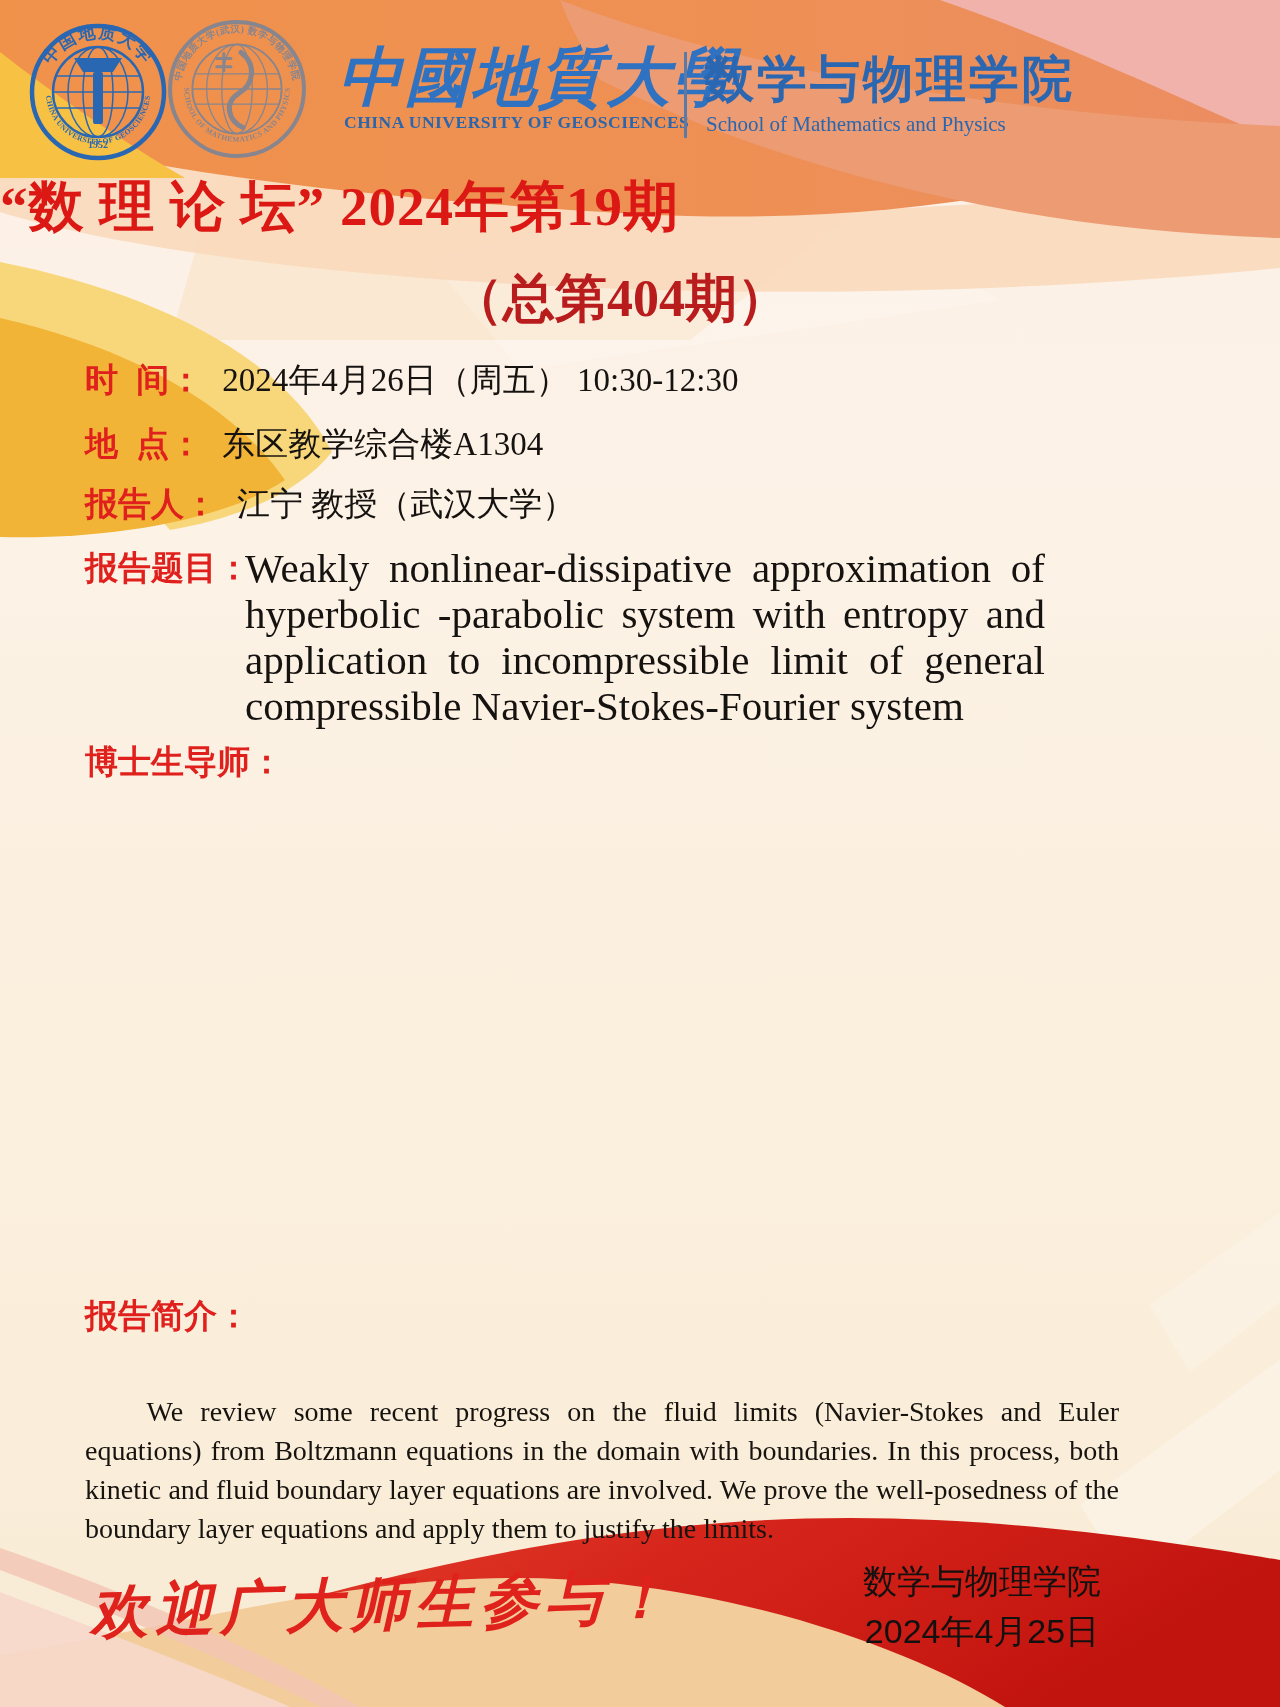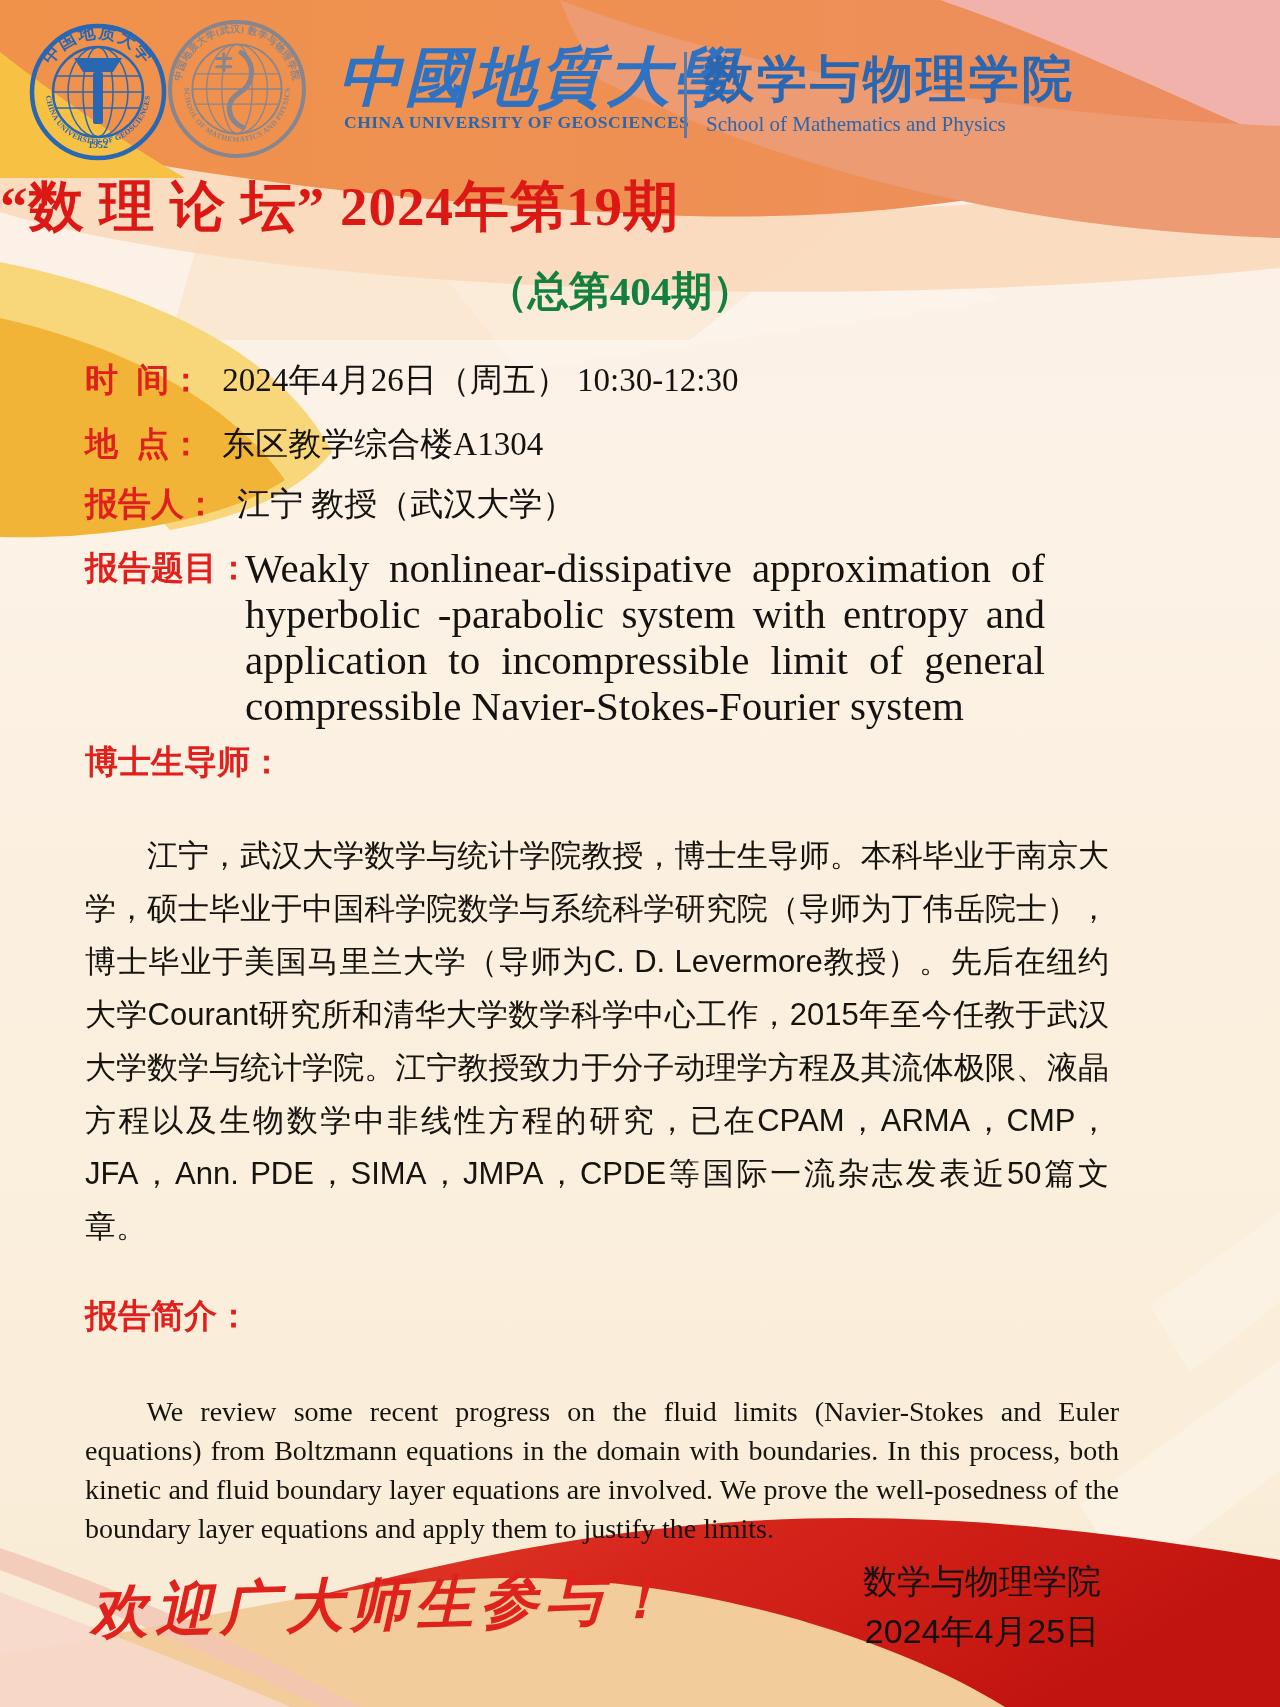--- a/index.html
+++ b/index.html
@@ -19,22 +19,22 @@
   .brand-en{left:344px;top:112px;font-size:17.5px;font-weight:bold;color:#2a66ae;
             letter-spacing:.5px;white-space:nowrap;}
   .vdiv{left:684px;top:52px;width:3px;height:86px;background:#5b7aa6;}
   .school-zh{left:704px;top:46px;font-size:50px;font-weight:bold;color:#2b67b1;
              letter-spacing:3px;font-family:"Liberation Sans","DejaVu Sans",sans-serif;white-space:nowrap;}
   .school-en{left:706px;top:112px;font-size:21px;color:#2a66ae;white-space:nowrap;}
 
   
   .title1{left:0;top:170px;width:1240px;text-align:left;font-size:55px;font-weight:900;
           color:#dc1815;white-space:pre;letter-spacing:1px;}
-  .title2{left:0;top:264px;width:1240px;text-align:center;font-size:41px;font-weight:900;
-          color:#15803d;white-space:pre;}
+  .title2{left:0;top:264px;width:1240px;text-align:center;font-size:52px;font-weight:900;
+          color:#b91c1c;white-space:pre;}
 
   
   .row{left:85px;white-space:nowrap;font-size:33px;}
   .row .lbl{color:#e0201d;font-weight:bold;white-space:pre;
             font-family:"Liberation Sans","DejaVu Sans",sans-serif;}
   .row .val{color:#151210;margin-left:20px;white-space:pre;}
   .r1{top:358px;} .r2{top:422px;} .r3{top:482px;}
   .talk-label{left:85px;top:546px;font-size:33px;color:#e0201d;font-weight:bold;white-space:pre;
               font-family:"Liberation Sans","DejaVu Sans",sans-serif;text-align:right;}
   .talk-title{left:245px;top:545px;width:800px;font-size:41px;line-height:46px;
@@ -186,21 +186,20 @@
     <span class="lbl">地  点：</span><span class="val">东区教学综合楼A1304</span>
   </div>
   <div class="abs row r3">
     <span class="lbl">报告人：</span><span class="val">江宁 教授（武汉大学）</span>
   </div>
 
   <div class="abs talk-label">报告题目：</div>
   <div class="abs talk-title">Weakly nonlinear-dissipative approximation of hyperbolic -parabolic system with entropy and application to incompressible limit of general compressible Navier-Stokes-Fourier system</div>
 
   <div class="abs bio-label">博士生导师：</div>
-  <p class="abs bio-text">江宁，武汉大学数学与统计学院教授，博士生导师。本科毕业于南京大学，硕士毕业于中国科学院数学与系统科学研究院（导师为丁伟岳院士），博士毕业于美国马里兰大学（导师为C. D. Levermore教授）。先后在纽约大学Courant研究所和清华大学数学科学中心工作，2015年至今任教于武汉大学数学与统计学院。江宁教授致力于分子动理学方程及其流体极限、液晶方程以及生物数学中非线性方程的研究，已在CPAM，ARMA，CMP，JFA，Ann. PDE，SIMA，JMPA，CPDE等国际一流杂志发表近50篇文章。</p>
 
   <div class="abs abs-label">报告简介：</div>
   <p class="abs abs-text">We review some recent progress on the fluid limits (Navier-Stokes and Euler equations) from Boltzmann equations in the domain with boundaries. In this process, both kinetic and fluid boundary layer equations are involved. We prove the well-posedness of the boundary layer equations and apply them to justify the limits.</p>
 
   <div class="abs welcome">欢迎广大师生参与！</div>
   <div class="abs footer-block">
     <div>数学与物理学院</div>
     <div>2024年4月25日</div>
   </div>
 

